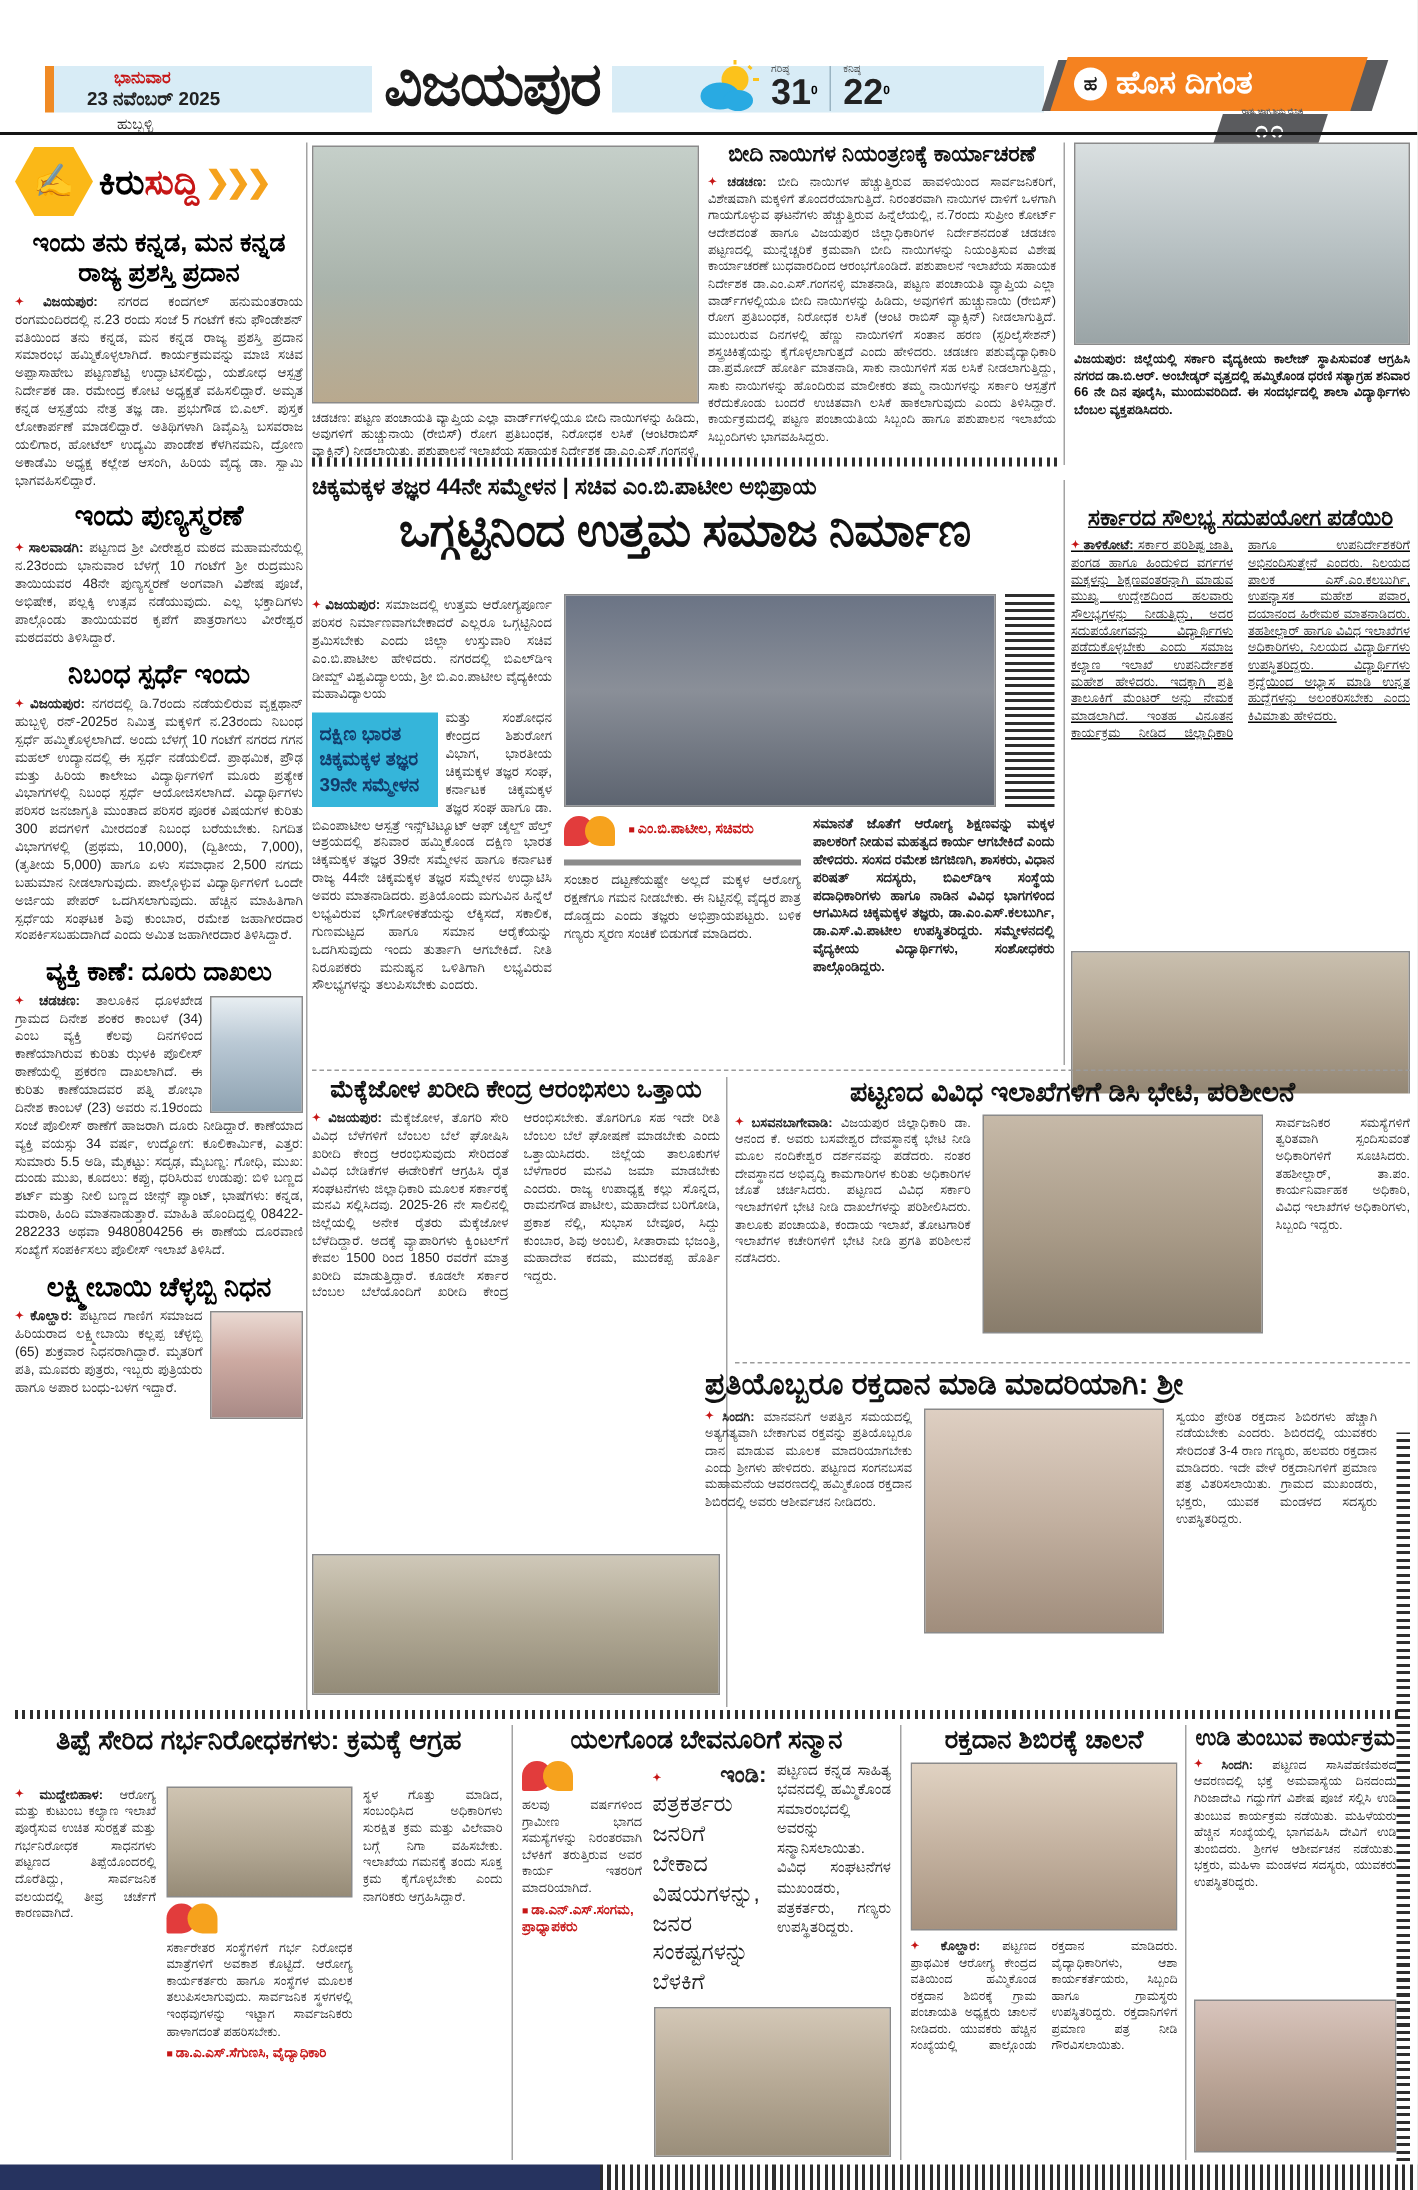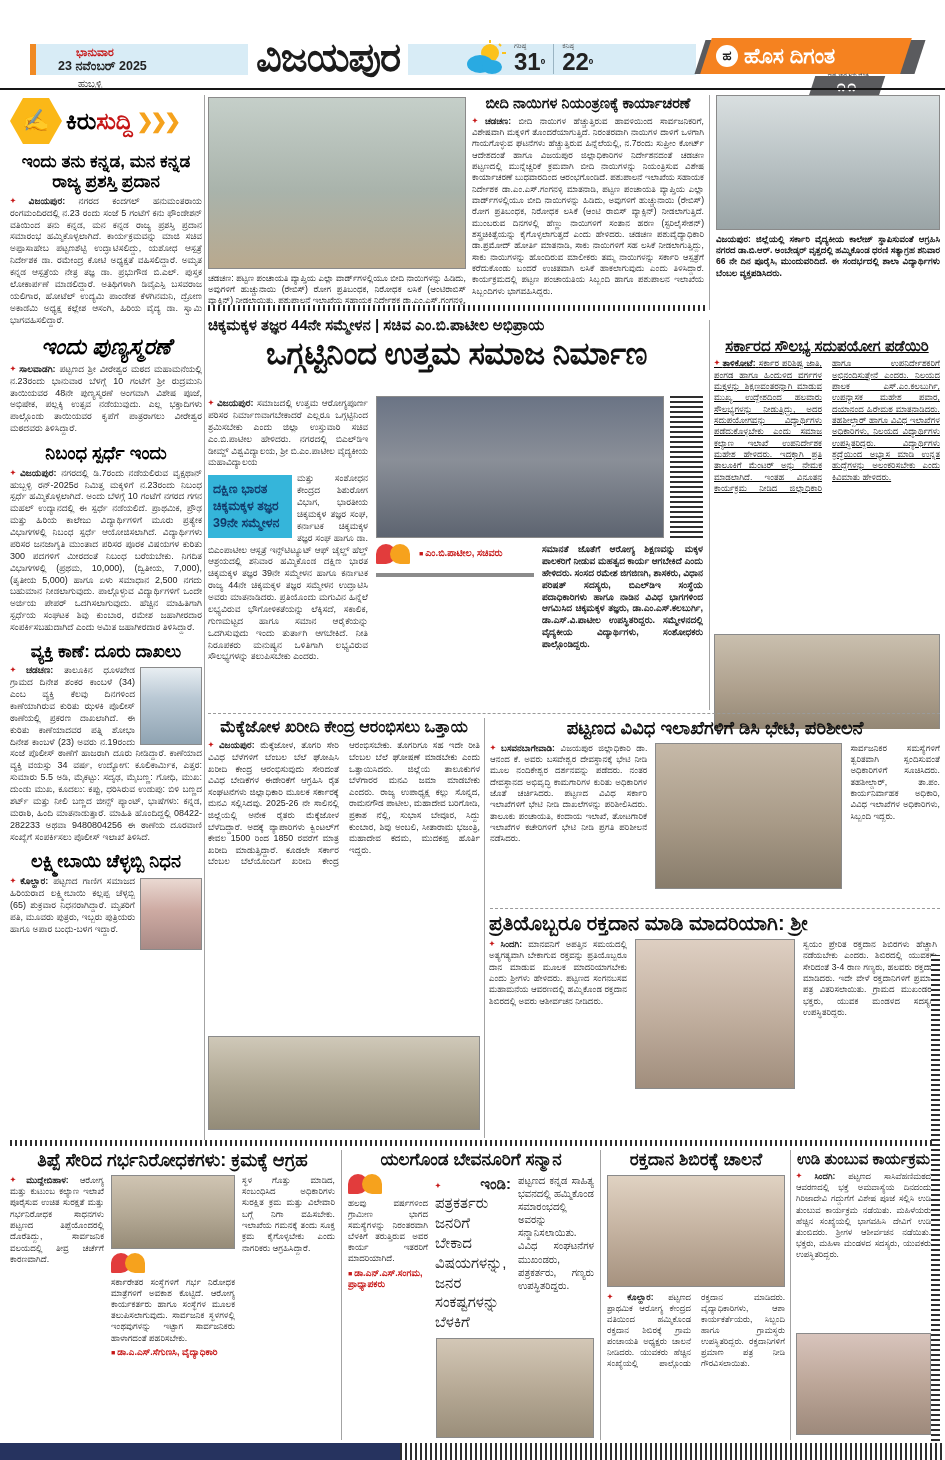--- a/index.html
+++ b/index.html
@@ -108,21 +108,21 @@
       <div class="kiru-title"><span>ಕಿರು</span><span class="kiru-red">ಸುದ್ದಿ</span></div>
       <div class="chev">❯❯❯</div>
     </div>
 
     <div>
       <div class="brief-h" style="font-size:17px;">ಇಂದು ತನು ಕನ್ನಡ, ಮನ ಕನ್ನಡ ರಾಜ್ಯ ಪ್ರಶಸ್ತಿ ಪ್ರದಾನ</div>
       <p class="body"><span class="dl">ವಿಜಯಪುರ:</span> <span>ನಗರದ ಕಂದಗಲ್ ಹನುಮಂತರಾಯ ರಂಗಮಂದಿರದಲ್ಲಿ ನ.23 ರಂದು ಸಂಜೆ 5 ಗಂಟೆಗೆ ಕನು ಫೌಂಡೇಶನ್ ವತಿಯಿಂದ ತನು ಕನ್ನಡ, ಮನ ಕನ್ನಡ ರಾಜ್ಯ ಪ್ರಶಸ್ತಿ ಪ್ರದಾನ ಸಮಾರಂಭ ಹಮ್ಮಿಕೊಳ್ಳಲಾಗಿದೆ. ಕಾರ್ಯಕ್ರಮವನ್ನು ಮಾಜಿ ಸಚಿವ ಅಪ್ಪಾಸಾಹೇಬ ಪಟ್ಟಣಶೆಟ್ಟಿ ಉದ್ಘಾಟಿಸಲಿದ್ದು, ಯಶೋಧ ಆಸ್ಪತ್ರೆ ನಿರ್ದೇಶಕ ಡಾ. ರಮೇಂದ್ರ ಕೋಟಿ ಅಧ್ಯಕ್ಷತೆ ವಹಿಸಲಿದ್ದಾರೆ. ಅಮೃತ ಕನ್ನಡ ಆಸ್ಪತ್ರೆಯ ನೇತ್ರ ತಜ್ಞ ಡಾ. ಪ್ರಭುಗೌಡ ಬಿ.ಎಲ್. ಪುಸ್ತಕ ಲೋಕಾರ್ಪಣೆ ಮಾಡಲಿದ್ದಾರೆ. ಅತಿಥಿಗಳಾಗಿ ಡಿವೈಎಸ್ಪಿ ಬಸವರಾಜ ಯಲಿಗಾರ, ಹೋಟೆಲ್ ಉದ್ಯಮಿ ಪಾಂಡೇಶ ಕೆಳಗಿನಮನಿ, ದ್ರೋಣ ಅಕಾಡೆಮಿ ಅಧ್ಯಕ್ಷ ಕಲ್ಲೇಶ ಆಸಂಗಿ, ಹಿರಿಯ ವೈದ್ಯ ಡಾ. ಸ್ವಾಮಿ ಭಾಗವಹಿಸಲಿದ್ದಾರೆ.</span></p>
     </div>
 
     <div>
-      <div class="brief-h" style="font-size:22px;font-style:italic;">ಇಂದು ಪುಣ್ಯಸ್ಮರಣೆ</div>
+      <div class="brief-h" style="font-size:19px;">ಇಂದು ಪುಣ್ಯಸ್ಮರಣೆ</div>
       <p class="body"><span class="dl">ಸಾಲವಾಡಗಿ:</span> <span>ಪಟ್ಟಣದ ಶ್ರೀ ವೀರೇಶ್ವರ ಮಠದ ಮಹಾಮನೆಯಲ್ಲಿ ನ.23ರಂದು ಭಾನುವಾರ ಬೆಳಗ್ಗೆ 10 ಗಂಟೆಗೆ ಶ್ರೀ ರುದ್ರಮುನಿ ತಾಯಿಯವರ 48ನೇ ಪುಣ್ಯಸ್ಮರಣೆ ಅಂಗವಾಗಿ ವಿಶೇಷ ಪೂಜೆ, ಅಭಿಷೇಕ, ಪಲ್ಲಕ್ಕಿ ಉತ್ಸವ ನಡೆಯುವುದು. ಎಲ್ಲ ಭಕ್ತಾದಿಗಳು ಪಾಲ್ಗೊಂಡು ತಾಯಿಯವರ ಕೃಪೆಗೆ ಪಾತ್ರರಾಗಲು ವೀರೇಶ್ವರ ಮಠದವರು ತಿಳಿಸಿದ್ದಾರೆ.</span></p>
     </div>
 
     <div>
       <div class="brief-h" style="font-size:18px;">ನಿಬಂಧ ಸ್ಪರ್ಧೆ ಇಂದು</div>
       <p class="body"><span class="dl">ವಿಜಯಪುರ:</span> <span>ನಗರದಲ್ಲಿ ಡಿ.7ರಂದು ನಡೆಯಲಿರುವ ವೃಕ್ಷಥಾನ್ ಹುಬ್ಬಳ್ಳಿ ರನ್-2025ರ ನಿಮಿತ್ತ ಮಕ್ಕಳಿಗೆ ನ.23ರಂದು ನಿಬಂಧ ಸ್ಪರ್ಧೆ ಹಮ್ಮಿಕೊಳ್ಳಲಾಗಿದೆ. ಅಂದು ಬೆಳಗ್ಗೆ 10 ಗಂಟೆಗೆ ನಗರದ ಗಗನ ಮಹಲ್ ಉದ್ಯಾನದಲ್ಲಿ ಈ ಸ್ಪರ್ಧೆ ನಡೆಯಲಿದೆ. ಪ್ರಾಥಮಿಕ, ಪ್ರೌಢ ಮತ್ತು ಹಿರಿಯ ಕಾಲೇಜು ವಿದ್ಯಾರ್ಥಿಗಳಿಗೆ ಮೂರು ಪ್ರತ್ಯೇಕ ವಿಭಾಗಗಳಲ್ಲಿ ನಿಬಂಧ ಸ್ಪರ್ಧೆ ಆಯೋಜಿಸಲಾಗಿದೆ. ವಿದ್ಯಾರ್ಥಿಗಳು ಪರಿಸರ ಜನಜಾಗೃತಿ ಮುಂತಾದ ಪರಿಸರ ಪೂರಕ ವಿಷಯಗಳ ಕುರಿತು 300 ಪದಗಳಿಗೆ ಮೀರದಂತೆ ನಿಬಂಧ ಬರೆಯಬೇಕು. ನಿಗದಿತ ವಿಭಾಗಗಳಲ್ಲಿ (ಪ್ರಥಮ, 10,000), (ದ್ವಿತೀಯ, 7,000), (ತೃತೀಯ 5,000) ಹಾಗೂ ಏಳು ಸಮಾಧಾನ 2,500 ನಗದು ಬಹುಮಾನ ನೀಡಲಾಗುವುದು. ಪಾಲ್ಗೊಳ್ಳುವ ವಿದ್ಯಾರ್ಥಿಗಳಿಗೆ ಒಂದೇ ಅರ್ಜಿಯ ಪೇಪರ್ ಒದಗಿಸಲಾಗುವುದು. ಹೆಚ್ಚಿನ ಮಾಹಿತಿಗಾಗಿ ಸ್ಪರ್ಧೆಯ ಸಂಘಟಕ ಶಿವು ಕುಂಬಾರ, ರಮೇಶ ಜಹಾಗೀರದಾರ ಸಂಪರ್ಕಿಸಬಹುದಾಗಿದೆ ಎಂದು ಅಮಿತ ಜಹಾಗೀರದಾರ ತಿಳಿಸಿದ್ದಾರೆ.</span></p>
     </div>
 
     <div>
       <div class="brief-h" style="font-size:17px;">ವ್ಯಕ್ತಿ ಕಾಣೆ: ದೂರು ದಾಖಲು</div>
@@ -173,20 +173,21 @@
       <div style="display:flex;gap:5px;">
         <div class="qcircles">
             <i class="c1"></i>
             <i class="c2"></i>
           </div>
         <div>
           <div class="qattr">ಎಂ.ಬಿ.ಪಾಟೀಲ, ಸಚಿವರು</div>
         </div>
       </div>
       <div class="qbar"></div>
+      <p class="body" style="margin-top:4px;">ಸಂಚಾರ ದಟ್ಟಣೆಯಷ್ಟೇ ಅಲ್ಲದೆ ಮಕ್ಕಳ ಆರೋಗ್ಯ ರಕ್ಷಣೆಗೂ ಗಮನ ನೀಡಬೇಕು. ಈ ನಿಟ್ಟಿನಲ್ಲಿ ವೈದ್ಯರ ಪಾತ್ರ ದೊಡ್ಡದು ಎಂದು ತಜ್ಞರು ಅಭಿಪ್ರಾಯಪಟ್ಟರು. ಬಳಿಕ ಗಣ್ಯರು ಸ್ಮರಣ ಸಂಚಿಕೆ ಬಿಡುಗಡೆ ಮಾಡಿದರು.</p>
     </div>
 
     <div class="abs" style="left:334px;top:228px;width:161px;height:166px;overflow:hidden;font-weight:bold;">
       <p class="body">ಸಮಾನತೆ ಜೊತೆಗೆ ಆರೋಗ್ಯ ಶಿಕ್ಷಣವನ್ನು ಮಕ್ಕಳ ಪಾಲಕರಿಗೆ ನೀಡುವ ಮಹತ್ವದ ಕಾರ್ಯ ಆಗಬೇಕಿದೆ ಎಂದು ಹೇಳಿದರು. ಸಂಸದ ರಮೇಶ ಜಿಗಜಿಣಗಿ, ಶಾಸಕರು, ವಿಧಾನ ಪರಿಷತ್ ಸದಸ್ಯರು, ಬಿಎಲ್‌ಡಿಇ ಸಂಸ್ಥೆಯ ಪದಾಧಿಕಾರಿಗಳು ಹಾಗೂ ನಾಡಿನ ವಿವಿಧ ಭಾಗಗಳಿಂದ ಆಗಮಿಸಿದ ಚಿಕ್ಕಮಕ್ಕಳ ತಜ್ಞರು, ಡಾ.ಎಂ.ಎಸ್.ಕಲಬುರ್ಗಿ, ಡಾ.ಎಸ್.ವಿ.ಪಾಟೀಲ ಉಪಸ್ಥಿತರಿದ್ದರು. ಸಮ್ಮೇಳನದಲ್ಲಿ ವೈದ್ಯಕೀಯ ವಿದ್ಯಾರ್ಥಿಗಳು, ಸಂಶೋಧಕರು ಪಾಲ್ಗೊಂಡಿದ್ದರು.</p>
     </div>
   </div>
 
   <div class="vr" style="left:709px;top:320px;height:390px;"></div>
 
   <div class="abs" style="left:714px;top:337px;width:226px;height:392px;overflow:hidden;text-decoration:underline;">
@@ -217,39 +218,39 @@
       </div>
       <div class="ph" style="width:188px;height:146px;background:linear-gradient(180deg,#c6b9a8 0%,#a89a87 55%,#887c6b 100%);"></div>
       <div style="width:90px;overflow:hidden;height:150px;">
         <p class="body" style="font-size:8.6px;">ಸಾರ್ವಜನಿಕರ ಸಮಸ್ಯೆಗಳಿಗೆ ತ್ವರಿತವಾಗಿ ಸ್ಪಂದಿಸುವಂತೆ ಅಧಿಕಾರಿಗಳಿಗೆ ಸೂಚಿಸಿದರು. ತಹಶೀಲ್ದಾರ್, ತಾ.ಪಂ. ಕಾರ್ಯನಿರ್ವಾಹಕ ಅಧಿಕಾರಿ, ವಿವಿಧ ಇಲಾಖೆಗಳ ಅಧಿಕಾರಿಗಳು, ಸಿಬ್ಬಂದಿ ಇದ್ದರು.</p>
       </div>
     </div>
   </div>
 
   <div class="hd" style="left:490px;top:908px;width:450px;"></div>
 
-  <div class="abs" style="left:489px;top:912px;width:450px;height:226px;overflow:hidden;">
+  <div class="abs" style="left:470px;top:912px;width:450px;height:226px;overflow:hidden;">
     <div class="h" style="font-size:20px;text-align:left;margin-bottom:4px;">ಪ್ರತಿಯೊಬ್ಬರೂ ರಕ್ತದಾನ ಮಾಡಿ ಮಾದರಿಯಾಗಿ: ಶ್ರೀ</div>
     <div style="display:flex;gap:8px;">
       <div style="width:138px;overflow:hidden;height:186px;">
         <p class="body" style="font-size:8.6px;"><span class="dl">ಸಿಂದಗಿ:</span> <span>ಮಾನವನಿಗೆ ಅಪತ್ತಿನ ಸಮಯದಲ್ಲಿ ಅತ್ಯಗತ್ಯವಾಗಿ ಬೇಕಾಗುವ ರಕ್ತವನ್ನು ಪ್ರತಿಯೊಬ್ಬರೂ ದಾನ ಮಾಡುವ ಮೂಲಕ ಮಾದರಿಯಾಗಬೇಕು ಎಂದು ಶ್ರೀಗಳು ಹೇಳಿದರು. ಪಟ್ಟಣದ ಸಂಗನಬಸವ ಮಹಾಮನೆಯ ಆವರಣದಲ್ಲಿ ಹಮ್ಮಿಕೊಂಡ ರಕ್ತದಾನ ಶಿಬಿರದಲ್ಲಿ ಅವರು ಆಶೀರ್ವಚನ ನೀಡಿದರು.</span></p>
       </div>
       <div class="ph" style="width:160px;height:150px;background:linear-gradient(180deg,#decfc2 0%,#c2b0a0 50%,#a08d7c 100%);"></div>
       <div style="width:134px;overflow:hidden;height:186px;">
         <p class="body" style="font-size:8.6px;">ಸ್ವಯಂ ಪ್ರೇರಿತ ರಕ್ತದಾನ ಶಿಬಿರಗಳು ಹೆಚ್ಚಾಗಿ ನಡೆಯಬೇಕು ಎಂದರು. ಶಿಬಿರದಲ್ಲಿ ಯುವಕರು ಸೇರಿದಂತೆ 3-4 ರಾಣ ಗಣ್ಯರು, ಹಲವರು ರಕ್ತದಾನ ಮಾಡಿದರು. ಇದೇ ವೇಳೆ ರಕ್ತದಾನಿಗಳಿಗೆ ಪ್ರಮಾಣ ಪತ್ರ ವಿತರಿಸಲಾಯಿತು. ಗ್ರಾಮದ ಮುಖಂಡರು, ಭಕ್ತರು, ಯುವಕ ಮಂಡಳದ ಸದಸ್ಯರು ಉಪಸ್ಥಿತರಿದ್ದರು.</p>
       </div>
     </div>
   </div>
 
   <div class="abs vstripe" style="left:931px;top:955px;width:9px;height:486px;"></div>
 
   <div class="abs stripe" style="left:10px;top:1140px;width:922px;height:6px;"></div>
 
   <div class="abs" style="left:10px;top:1150px;width:325px;height:290px;overflow:hidden;">
-    <div class="h" style="font-size:18px;margin-bottom:4px;">ತಿಪ್ಪೆ ಸೇರಿದ ಗರ್ಭನಿರೋಧಕಗಳು: ಕ್ರಮಕ್ಕೆ ಆಗ್ರಹ</div>
+    <div class="h" style="font-size:18px;margin-bottom:20px;">ತಿಪ್ಪೆ ಸೇರಿದ ಗರ್ಭನಿರೋಧಕಗಳು: ಕ್ರಮಕ್ಕೆ ಆಗ್ರಹ</div>
     <div style="display:flex;gap:7px;">
       <div style="width:94px;overflow:hidden;height:252px;">
         <p class="body" style="font-size:8.6px;"><span class="dl">ಮುದ್ದೇಬಿಹಾಳ:</span> <span>ಆರೋಗ್ಯ ಮತ್ತು ಕುಟುಂಬ ಕಲ್ಯಾಣ ಇಲಾಖೆ ಪೂರೈಸುವ ಉಚಿತ ಸುರಕ್ಷತೆ ಮತ್ತು ಗರ್ಭನಿರೋಧಕ ಸಾಧನಗಳು ಪಟ್ಟಣದ ತಿಪ್ಪೆಯೊಂದರಲ್ಲಿ ದೊರೆತಿದ್ದು, ಸಾರ್ವಜನಿಕ ವಲಯದಲ್ಲಿ ತೀವ್ರ ಚರ್ಚೆಗೆ ಕಾರಣವಾಗಿದೆ.</span></p>
       </div>
       <div style="width:124px;">
         <div class="ph" style="width:124px;height:74px;background:linear-gradient(180deg,#cfc4b2 0%,#b3a894 55%,#968b77 100%);"></div>
         <div style="margin-top:4px;">
           <div class="qcircles">
               <i class="c1"></i>
               <i class="c2"></i>

